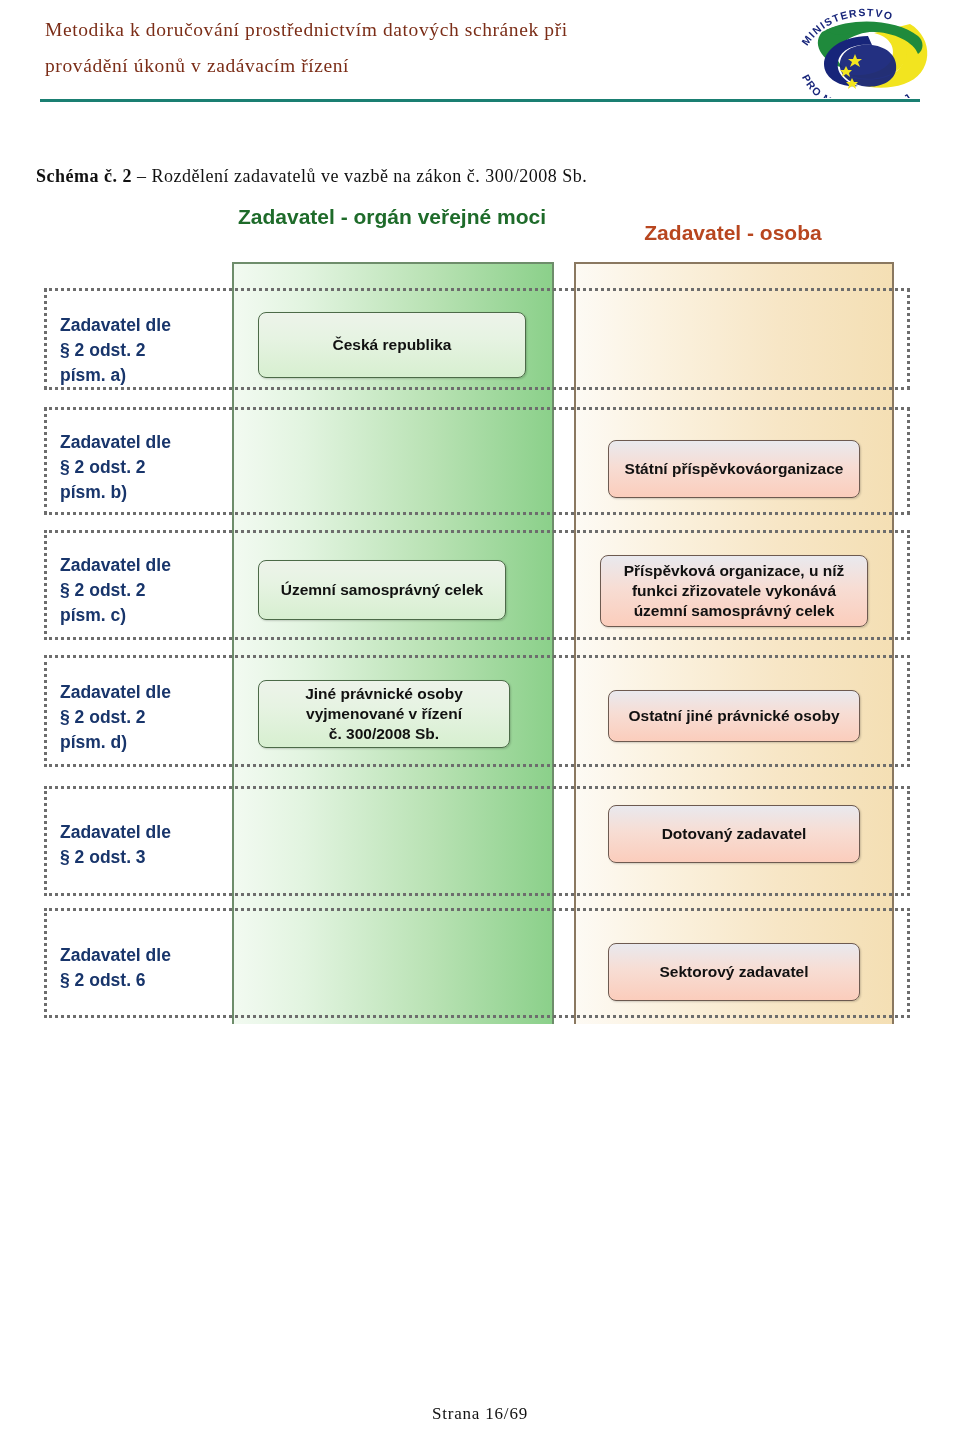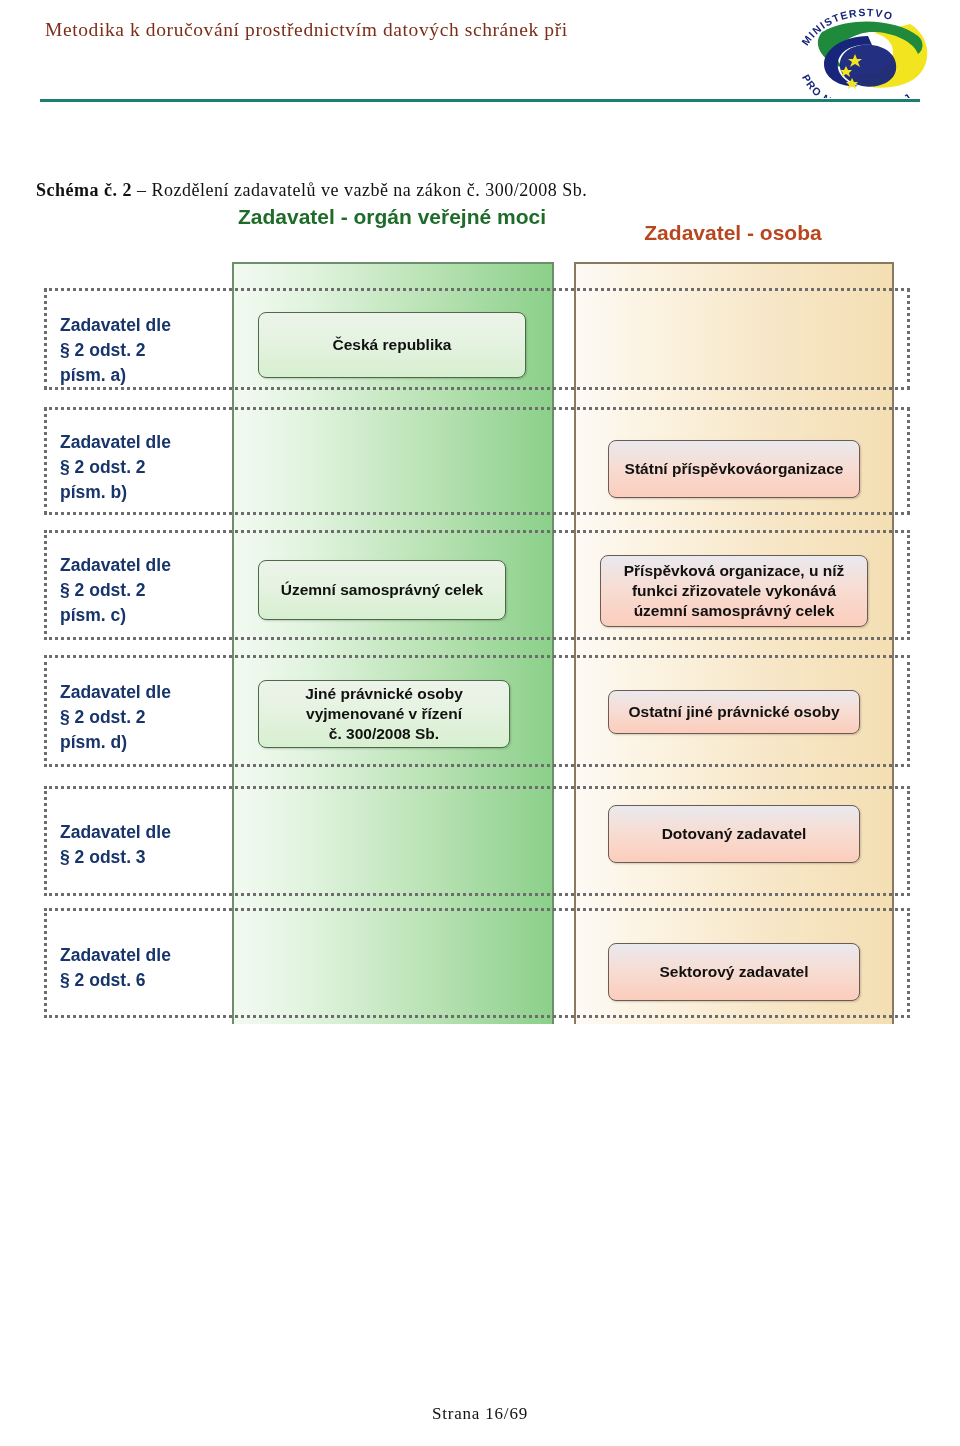--- a/index.html
+++ b/index.html
@@ -40,21 +40,21 @@
   
   .logo {
     position: absolute;
     left: 782px; top: 2px;
     width: 168px; height: 96px;
   }
 
   
   .schema-caption {
     position: absolute;
-    left: 36px; top: 180px;
+    left: 36px; top: 166px;
     font-family: "Liberation Serif", serif;
     font-size: 18px;
     letter-spacing: 0.5px;
     color: #111111;
     white-space: nowrap;
   }
   .schema-caption b { font-weight: 700; }
 
   
   .diagram {
@@ -170,20 +170,21 @@
     letter-spacing: 0.8px;
     color: #111111;
   }
 </style>
 </head>
 <body>
 
 <div class="doc-header">
   <div class="header-title">
     <span>Metodika k doručování prostřednictvím datových schránek při</span>
+    <span class="l2">provádění úkonů v zadávacím řízení</span>
   </div>
 
   <div class="logo">
     <svg viewBox="0 0 168 96" width="168" height="96">
       <defs>
         <path id="arcTop" d="M 18,70 A 66,56 0 0 1 150,70" fill="none"></path>
         <path id="arcBot" d="M 16,56 A 68,56 0 0 0 152,56" fill="none"></path>
       </defs>
 
       <path d="M 128,22 C 152,36 152,72 122,82 C 98,90 70,84 60,72 C 76,80 104,80 116,68 C 130,54 124,34 104,28 Z" fill="#f2e41f"></path>
@@ -264,21 +265,21 @@
   <div class="row-label" style="top:680px;">
     <div>Zadavatel dle</div>
     <div>§ 2 odst. 2</div>
     <div>písm. d)</div>
   </div>
   <div class="node green" style="left:258px;top:680px;width:252px;height:68px;flex-direction:column;">
     <span>Jiné právnické osoby</span>
     <span>vyjmenované v řízení</span>
     <span>č. 300/2008 Sb.</span>
   </div>
-  <div class="node orange" style="left:608px;top:690px;width:252px;height:44px;">
+  <div class="node orange" style="left:608px;top:690px;width:252px;height:52px;">
     <span>Ostatní jiné právnické osoby</span>
   </div>
 
   <div class="row-band" style="top:786px;height:110px;"></div>
   <div class="row-label" style="top:820px;">
     <div>Zadavatel dle</div>
     <div>§ 2 odst. 3</div>
   </div>
   <div class="node orange" style="left:608px;top:805px;width:252px;height:58px;padding-left:8px;">
     <span>Dotovaný zadavatel</span>

